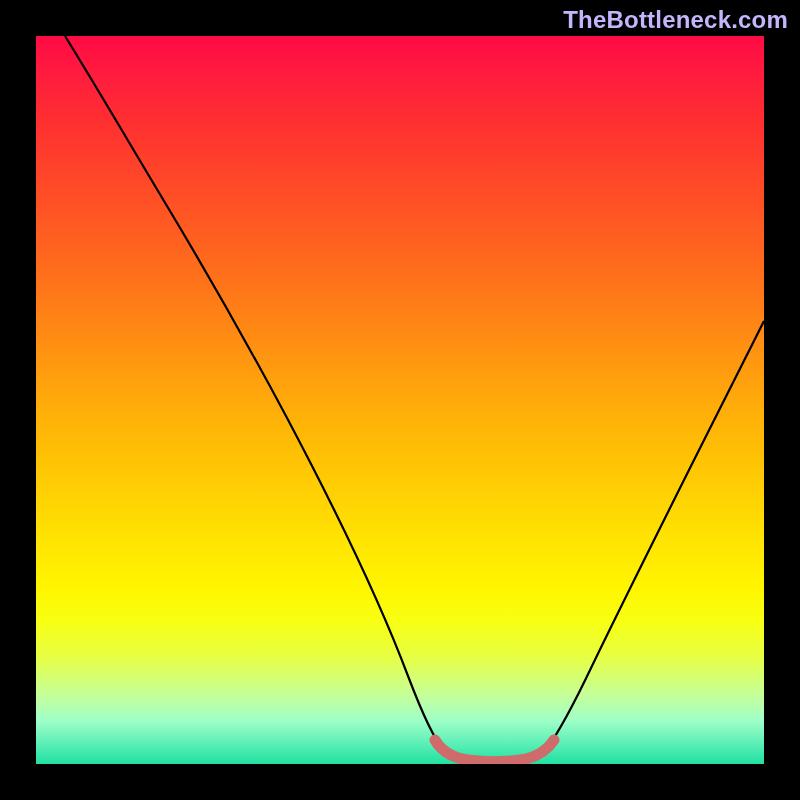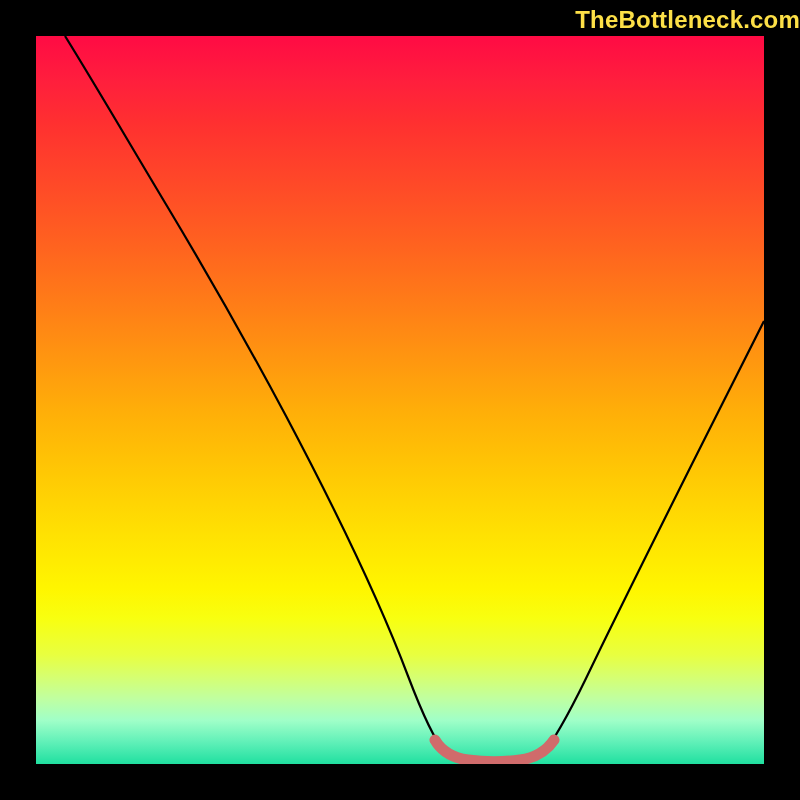--- a/index.html
+++ b/index.html
@@ -13,22 +13,22 @@
   }
   .frame {
     position: relative;
     width: 800px;
     height: 800px;
     background: #000;
   }
   .watermark {
     position: absolute;
     top: 6px;
-    right: 0;
-    color: #fde047;
+    right: 12px;
+    color: #c4b5fd;
     font-size: 24px;
     font-weight: 600;
     letter-spacing: 0.2px;
     z-index: 5;
   }
   .plot-area {
     position: absolute;
     left: 36px;
     top: 36px;
     width: 728px;

